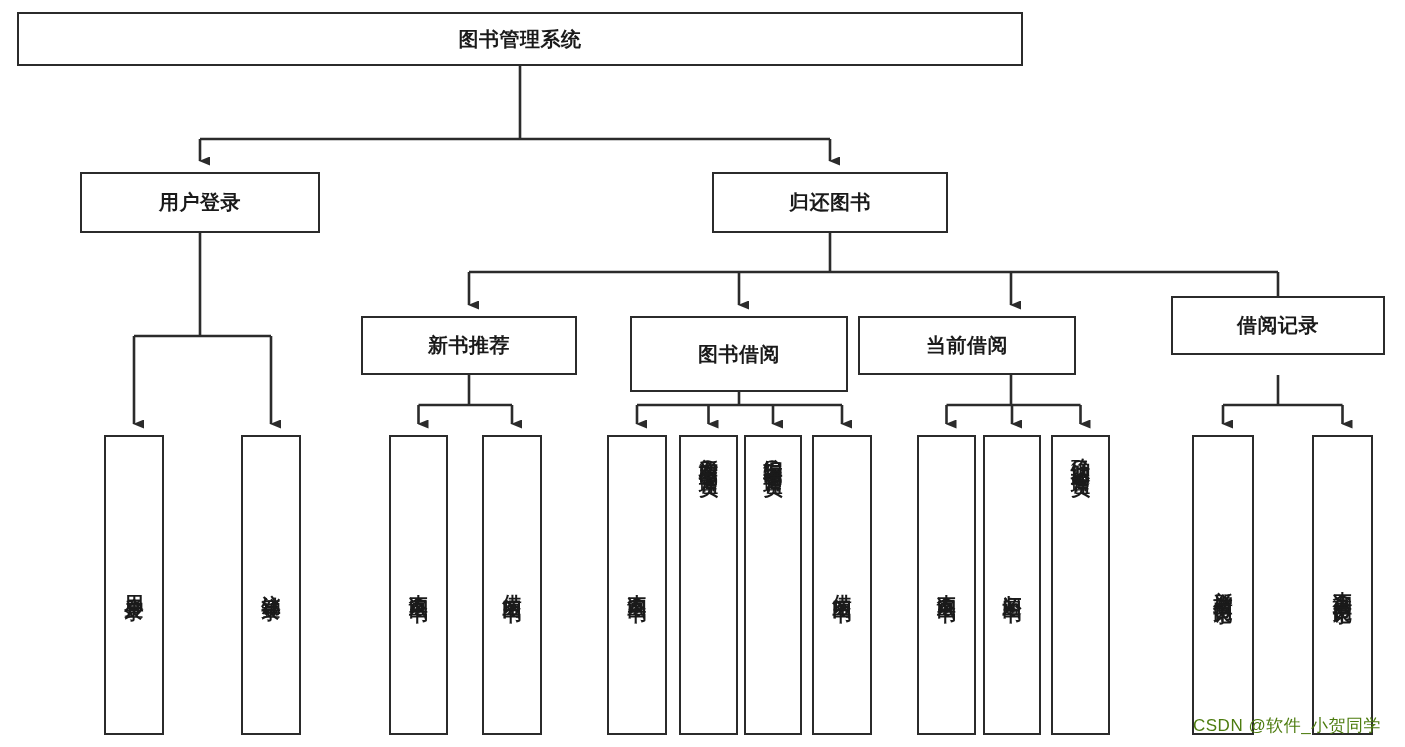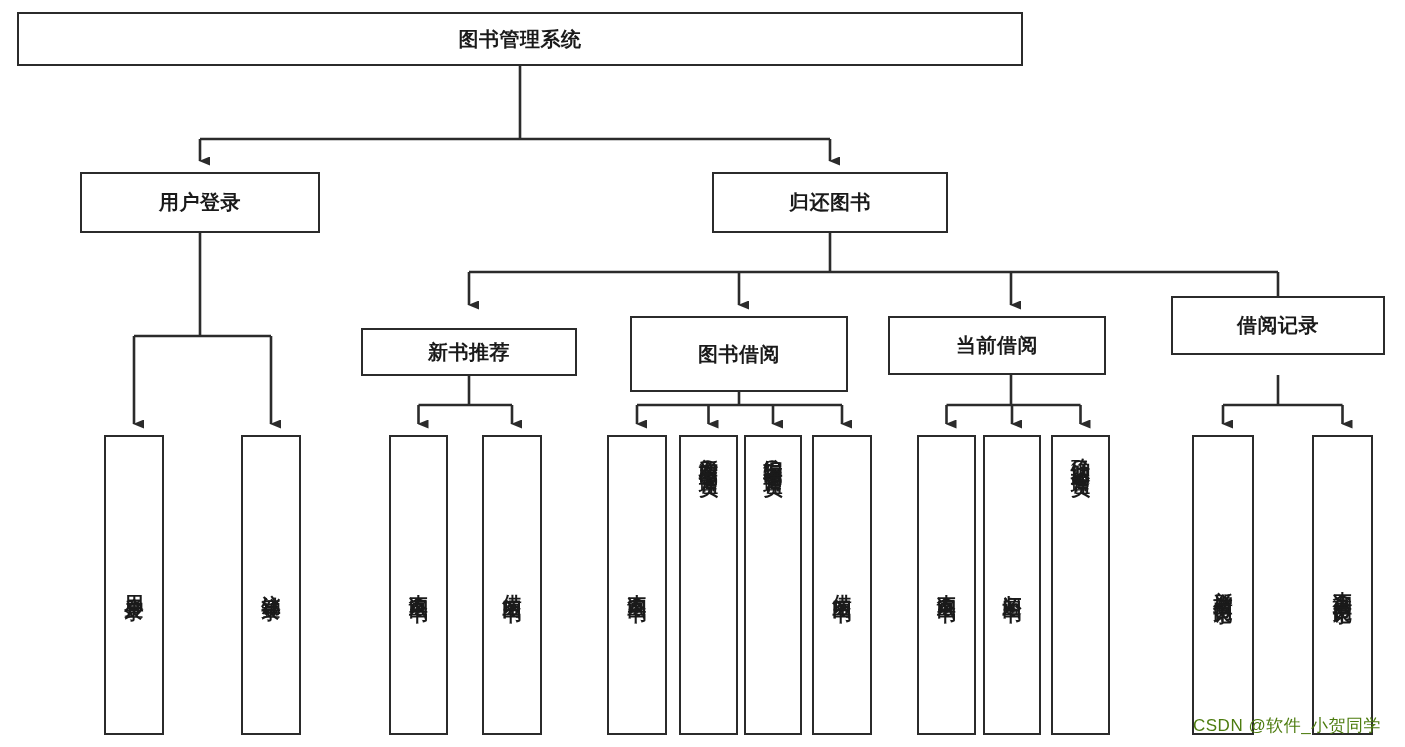--- a/index.html
+++ b/index.html
@@ -120,29 +120,29 @@
   </div>
 
   <div class="node-box" style="left: 80px; top: 172px; width: 240px; height: 61px;">
     <span class="node-label">用户登录</span>
   </div>
 
   <div class="node-box" style="left: 712px; top: 172px; width: 236px; height: 61px;">
     <span class="node-label">归还图书</span>
   </div>
 
-  <div class="node-box" style="left: 361px; top: 328px; width: 216px; height: 48px;">
+  <div class="node-box" style="left: 361px; top: 316px; width: 216px; height: 59px;">
     <span class="node-label">新书推荐</span>
   </div>
 
   <div class="node-box" style="left: 630px; top: 316px; width: 218px; height: 76px;">
     <span class="node-label">图书借阅</span>
   </div>
 
-  <div class="node-box" style="left: 888px; top: 316px; width: 218px; height: 59px;">
+  <div class="node-box" style="left: 858px; top: 316px; width: 218px; height: 59px;">
     <span class="node-label">当前借阅</span>
   </div>
 
   <div class="node-box" style="left: 1171px; top: 296px; width: 214px; height: 59px;">
     <span class="node-label">借阅记录</span>
   </div>
 
   <div class="node-box vertical centered" style="left: 104px; top: 435px; width: 60px; height: 300px;">
     <span class="node-label">用户登录</span>
   </div>

